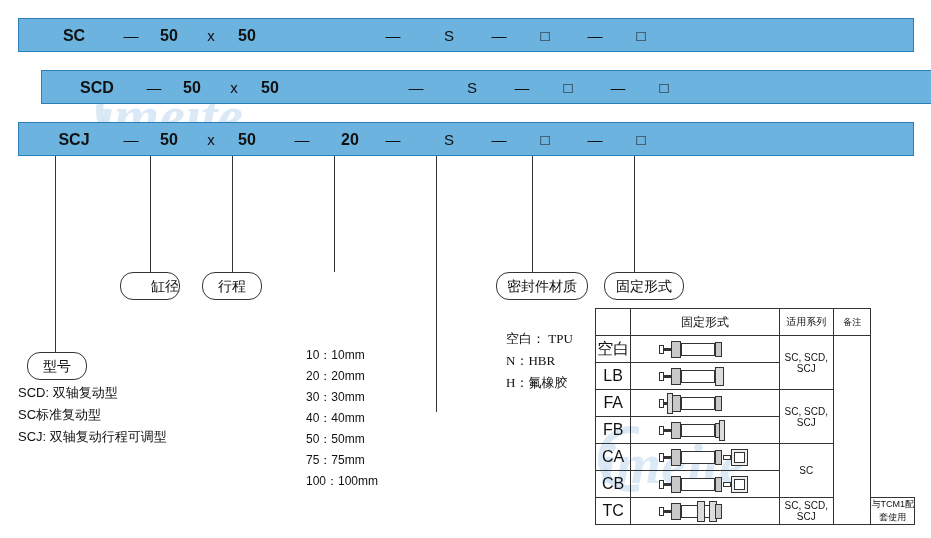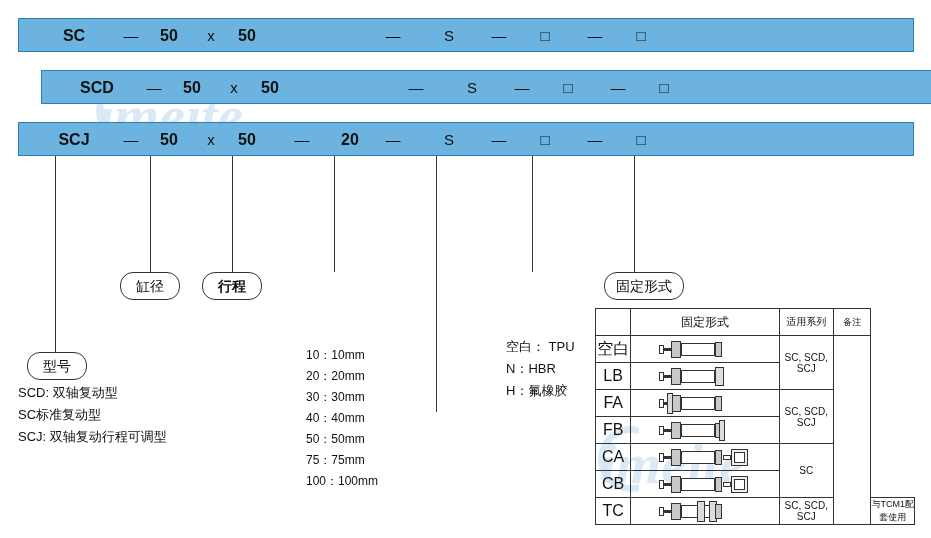--- a/index.html
+++ b/index.html
@@ -206,39 +206,40 @@
 
   <div class="vline" style="left:55px;  top:156px; height:196px;"></div>
   <div class="vline" style="left:150px; top:156px; height:116px;"></div>
   <div class="vline" style="left:232px; top:156px; height:116px;"></div>
   <div class="vline" style="left:334px; top:156px; height:116px;"></div>
   <div class="vline" style="left:436px; top:156px; height:256px;"></div>
   <div class="vline" style="left:532px; top:156px; height:116px;"></div>
   <div class="vline" style="left:634px; top:156px; height:116px;"></div>
 
   <div class="rbox" id="co-model" style="left: 27px; top: 352px; width: 60px;">型号</div>
-  <div class="rbox" id="co-bore" style="left: 120px; top: 272px; width: 60px;">缸径</div>
-  <div class="rbox" id="co-stroke" style="left: 202px; top: 272px; width: 60px; font-weight: bold;">行程</div>
+  <div class="rbox" id="co-bore" style="left: 120px; top: 272px; width: 60px; text-align: right;">缸径</div>
+  <div class="rbox" id="co-stroke" style="left: 202px; top: 272px; width: 60px;">行程</div>
+  <div class="rbox" id="co-seal" style="left: 496px; top: 272px; width: 92px;">密封件材质</div>
   <div class="rbox" id="co-fixing" style="left: 604px; top: 272px; width: 80px;">固定形式</div>
 
   <div class="txt" id="note-model" style="left:18px;  top:382px;">
       <div>SCD: 双轴复动型</div>
       <div>SC标准复动型</div>
       <div>SCJ: 双轴复动行程可调型</div>
     </div>
   <div class="txt small" id="note-adj" style="left:306px; top:330px;margin-top:15px;">
       <div>10：10mm</div>
       <div>20：20mm</div>
       <div>30：30mm</div>
       <div>40：40mm</div>
       <div>50：50mm</div>
       <div>75：75mm</div>
       <div>100：100mm</div>
     </div>
-  <div class="txt" id="note-seal" style="left:506px; top:336px;">
+  <div class="txt" id="note-seal" style="left:506px; top:328px;font-family:Liberation Serif, serif;">
       <div>空白： TPU</div>
       <div>N：HBR</div>
       <div>H：氟橡胶</div>
     </div>
 
   <table id="fixtable">
     <thead>
       <tr>
         <th class="c-code"></th>
         <th class="c-fig">固定形式</th>

